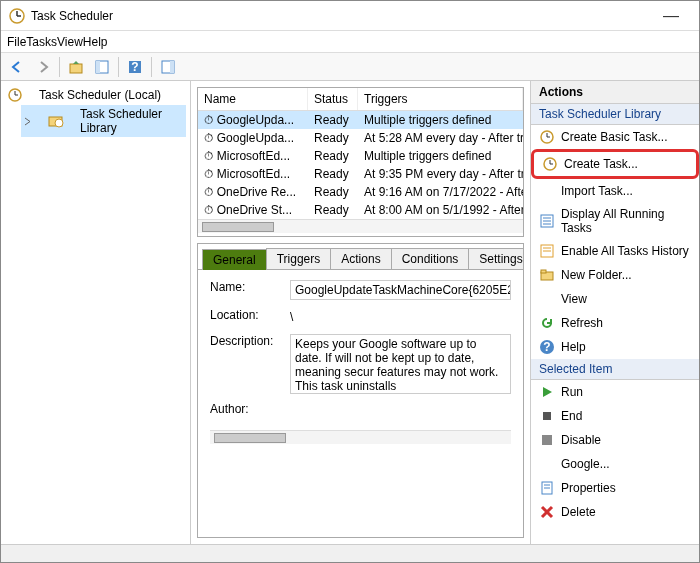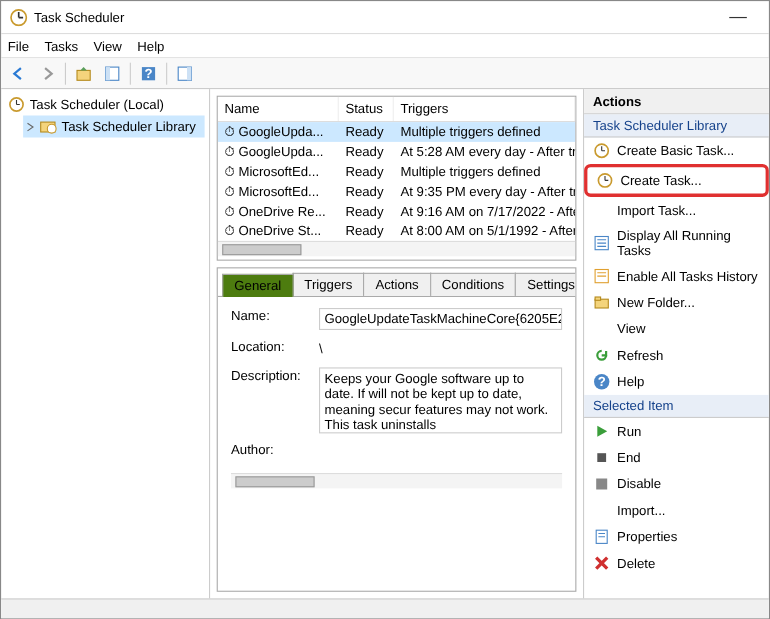--- a/index.html
+++ b/index.html
@@ -2,29 +2,29 @@
 <html><head>
 <meta charset="utf-8">
 <style>
 * { box-sizing: border-box; margin: 0; padding: 0; font-family: "Segoe UI", Tahoma, sans-serif; font-size: 12px; }
 body { background: #fff; width: 700px; height: 563px; overflow: hidden; border: 1px solid #888; }
 .titlebar { height: 30px; display: flex; align-items: center; padding: 0 8px; border-bottom: 1px solid #ddd; }
 .titlebar .icon { margin-right: 6px; }
 .titlebar .title { font-size: 12px; }
 .titlebar .spacer { flex: 1; }
 .titlebar .minbtn { width: 40px; text-align: center; font-size: 16px; color: #333; }
-.menubar { height: 22px; display: flex; align-items: center; padding: 0 6px; gap: 14px; border-bottom: 1px solid #ddd; }
+.menubar { height: 22px; display: flex; align-items: center; padding: 0 6px; border-bottom: 1px solid #ddd; }
 .menubar span { font-size: 12px; }
 .toolbar { height: 28px; display: flex; align-items: center; padding: 0 4px; gap: 2px; border-bottom: 1px solid #ccc; background: #f8f8f8; }
 .tbtn { width: 24px; height: 24px; display: flex; align-items: center; justify-content: center; border: 1px solid transparent; }
 .sep { width: 1px; height: 20px; background: #ccc; margin: 0 2px; }
 .content { display: flex; height: calc(563px - 30px - 22px - 28px - 20px); }
 .statusbar { height: 20px; border-top: 1px solid #ccc; background: #f0f0f0; }
 .left { width: 190px; border-right: 1px solid #ccc; padding: 4px; overflow: hidden; }
-.tree-item { display: flex; align-items: center; gap: 4px; padding: 2px 2px; }
+.tree-item { display: flex; align-items: center; gap: 16px; padding: 2px 2px; }
 .tree-item.sel { background: #cce8ff; }
 .tree-child { margin-left: 16px; }
 .middle { flex: 1; display: flex; flex-direction: column; border-right: 1px solid #ccc; padding: 6px; min-width: 0; }
 .tasklist { border: 1px solid #aaa; height: 150px; overflow: hidden; }
 .tl-head { display: flex; background: #fff; border-bottom: 1px solid #ddd; }
 .tl-head div { padding: 4px 6px; border-right: 1px solid #eee; font-size: 12px; }
 .tl-col-name { width: 110px; }
 .tl-col-status { width: 50px; }
 .tl-col-trig { flex: 1; }
 .tl-row { display: flex; align-items: center; height: 18px; }
@@ -313,21 +313,21 @@
     <div class="ritem">
       <span class="ricon">
           <svg width="16" height="16">
             <rect x="3" y="3" width="10" height="10" fill="#888"></rect>
           </svg>
         </span>
       <span>Disable</span>
     </div>
     <div class="ritem">
       <span class="ricon"></span>
-      <span>Import...</span>
+      <span>Google...</span>
     </div>
     <div class="ritem">
       <span class="ricon">
           <svg width="16" height="16">
             <rect x="3" y="2" width="10" height="12" fill="#fff" stroke="#4a86c7"></rect>
             <line x1="5" y1="5" x2="11" y2="5" stroke="#4a86c7"></line>
             <line x1="5" y1="8" x2="11" y2="8" stroke="#4a86c7"></line>
           </svg>
         </span>
       <span>Properties</span>

